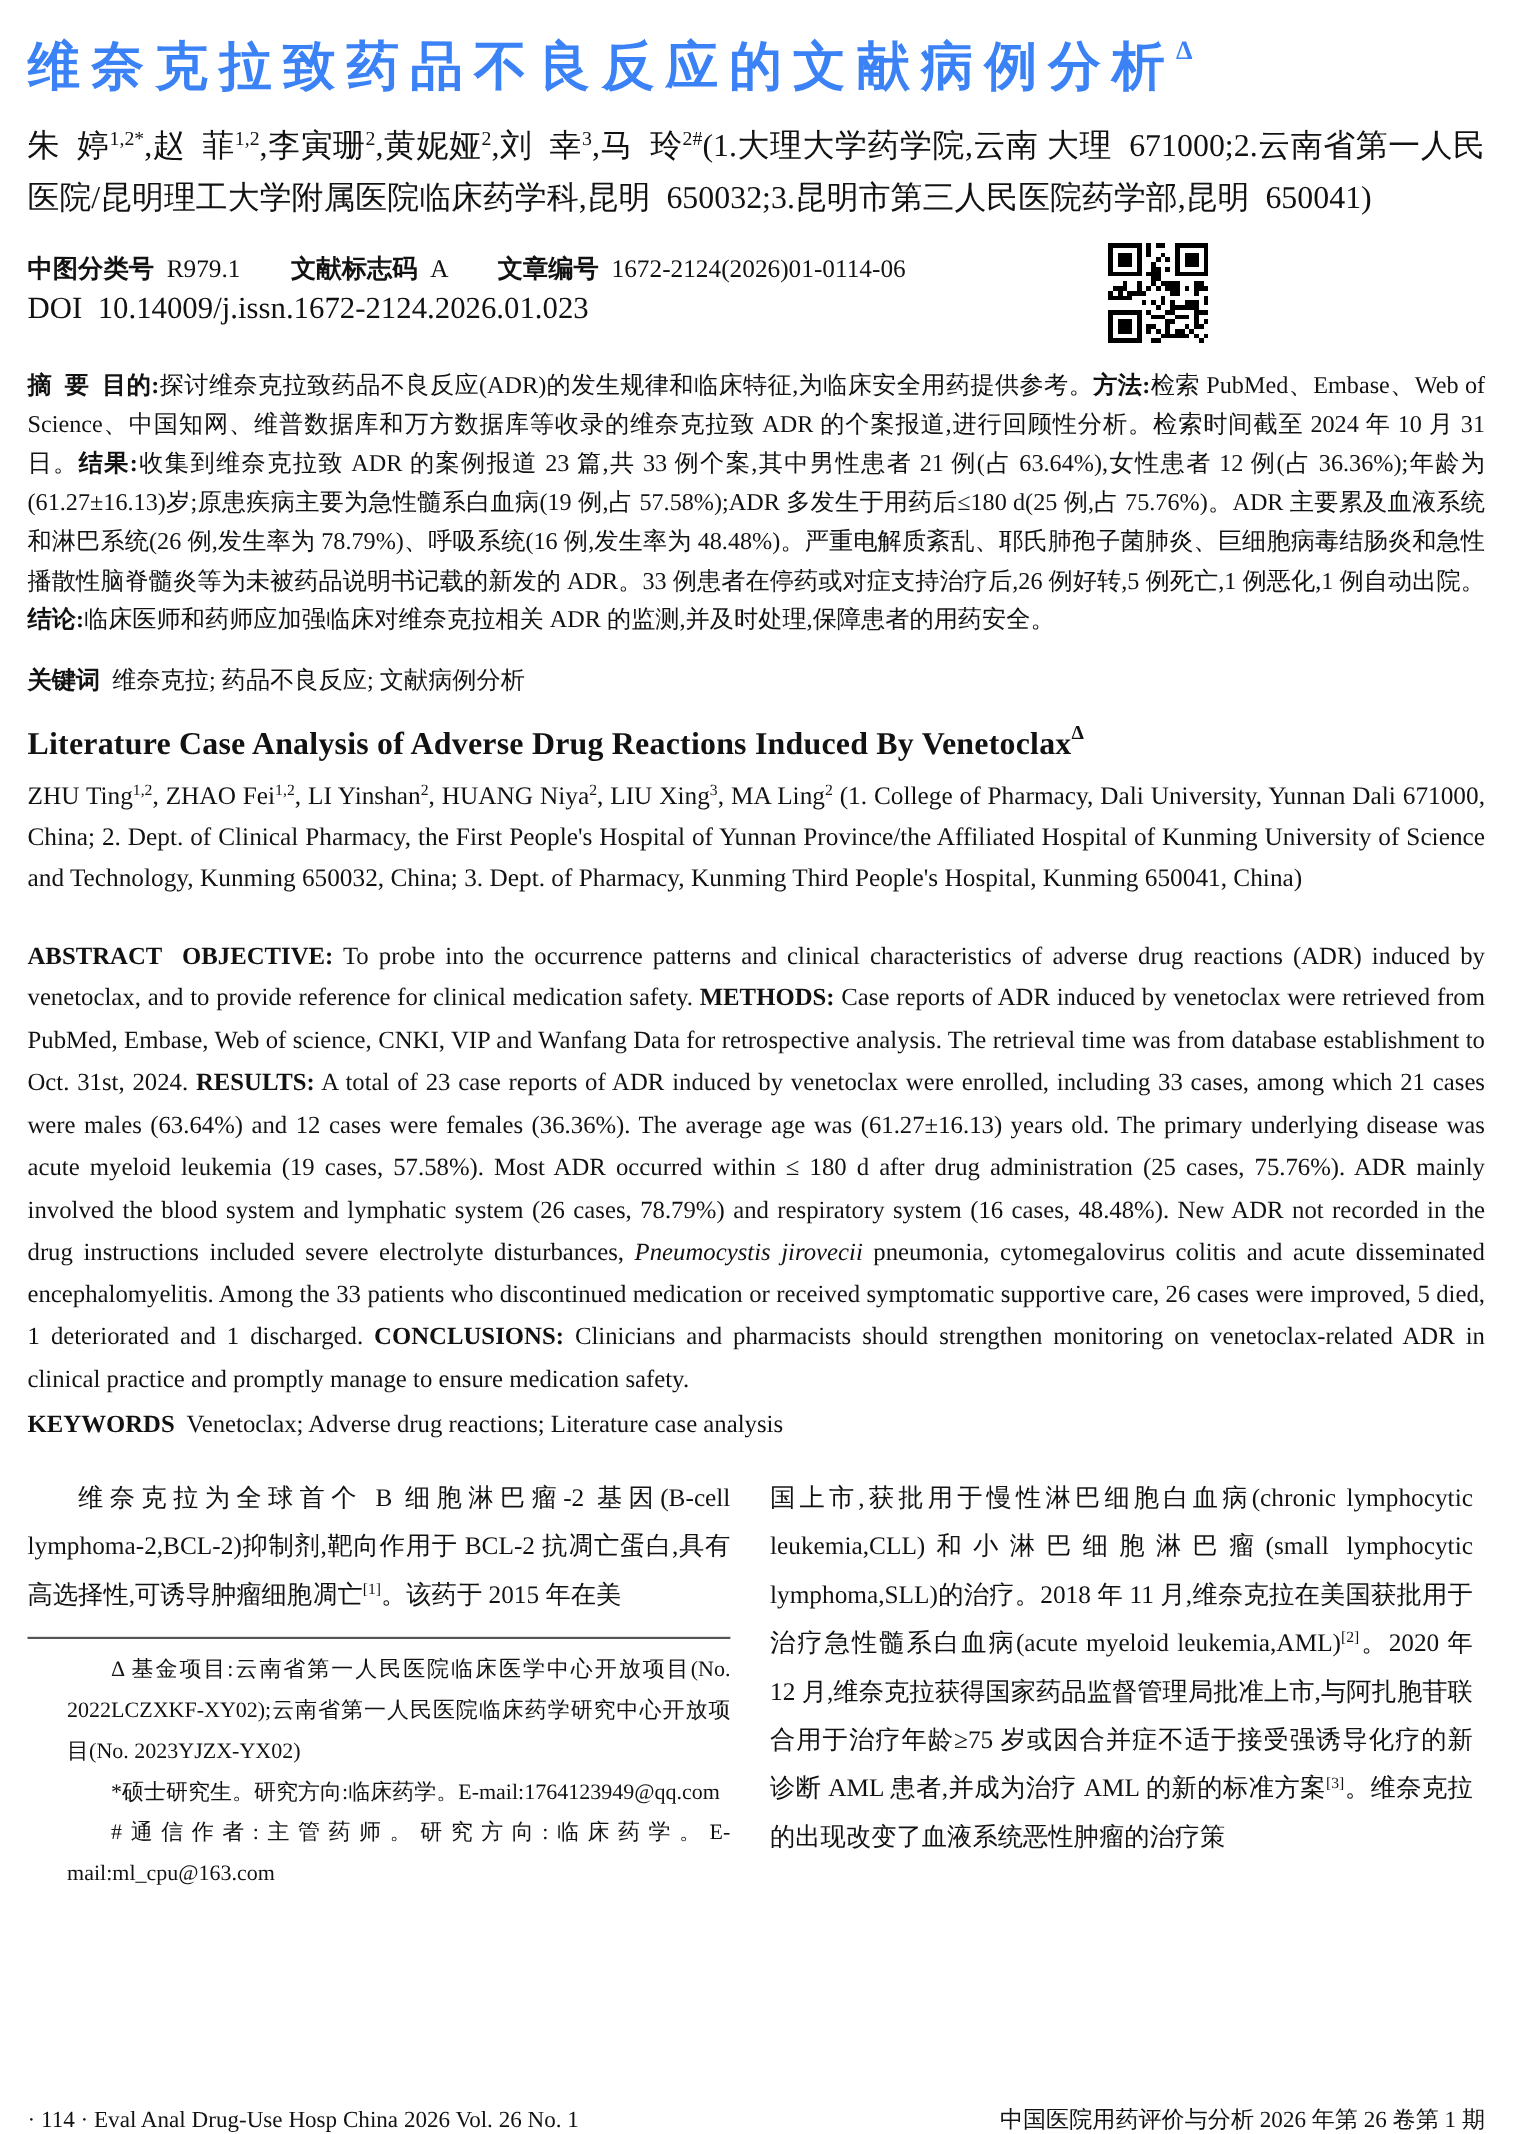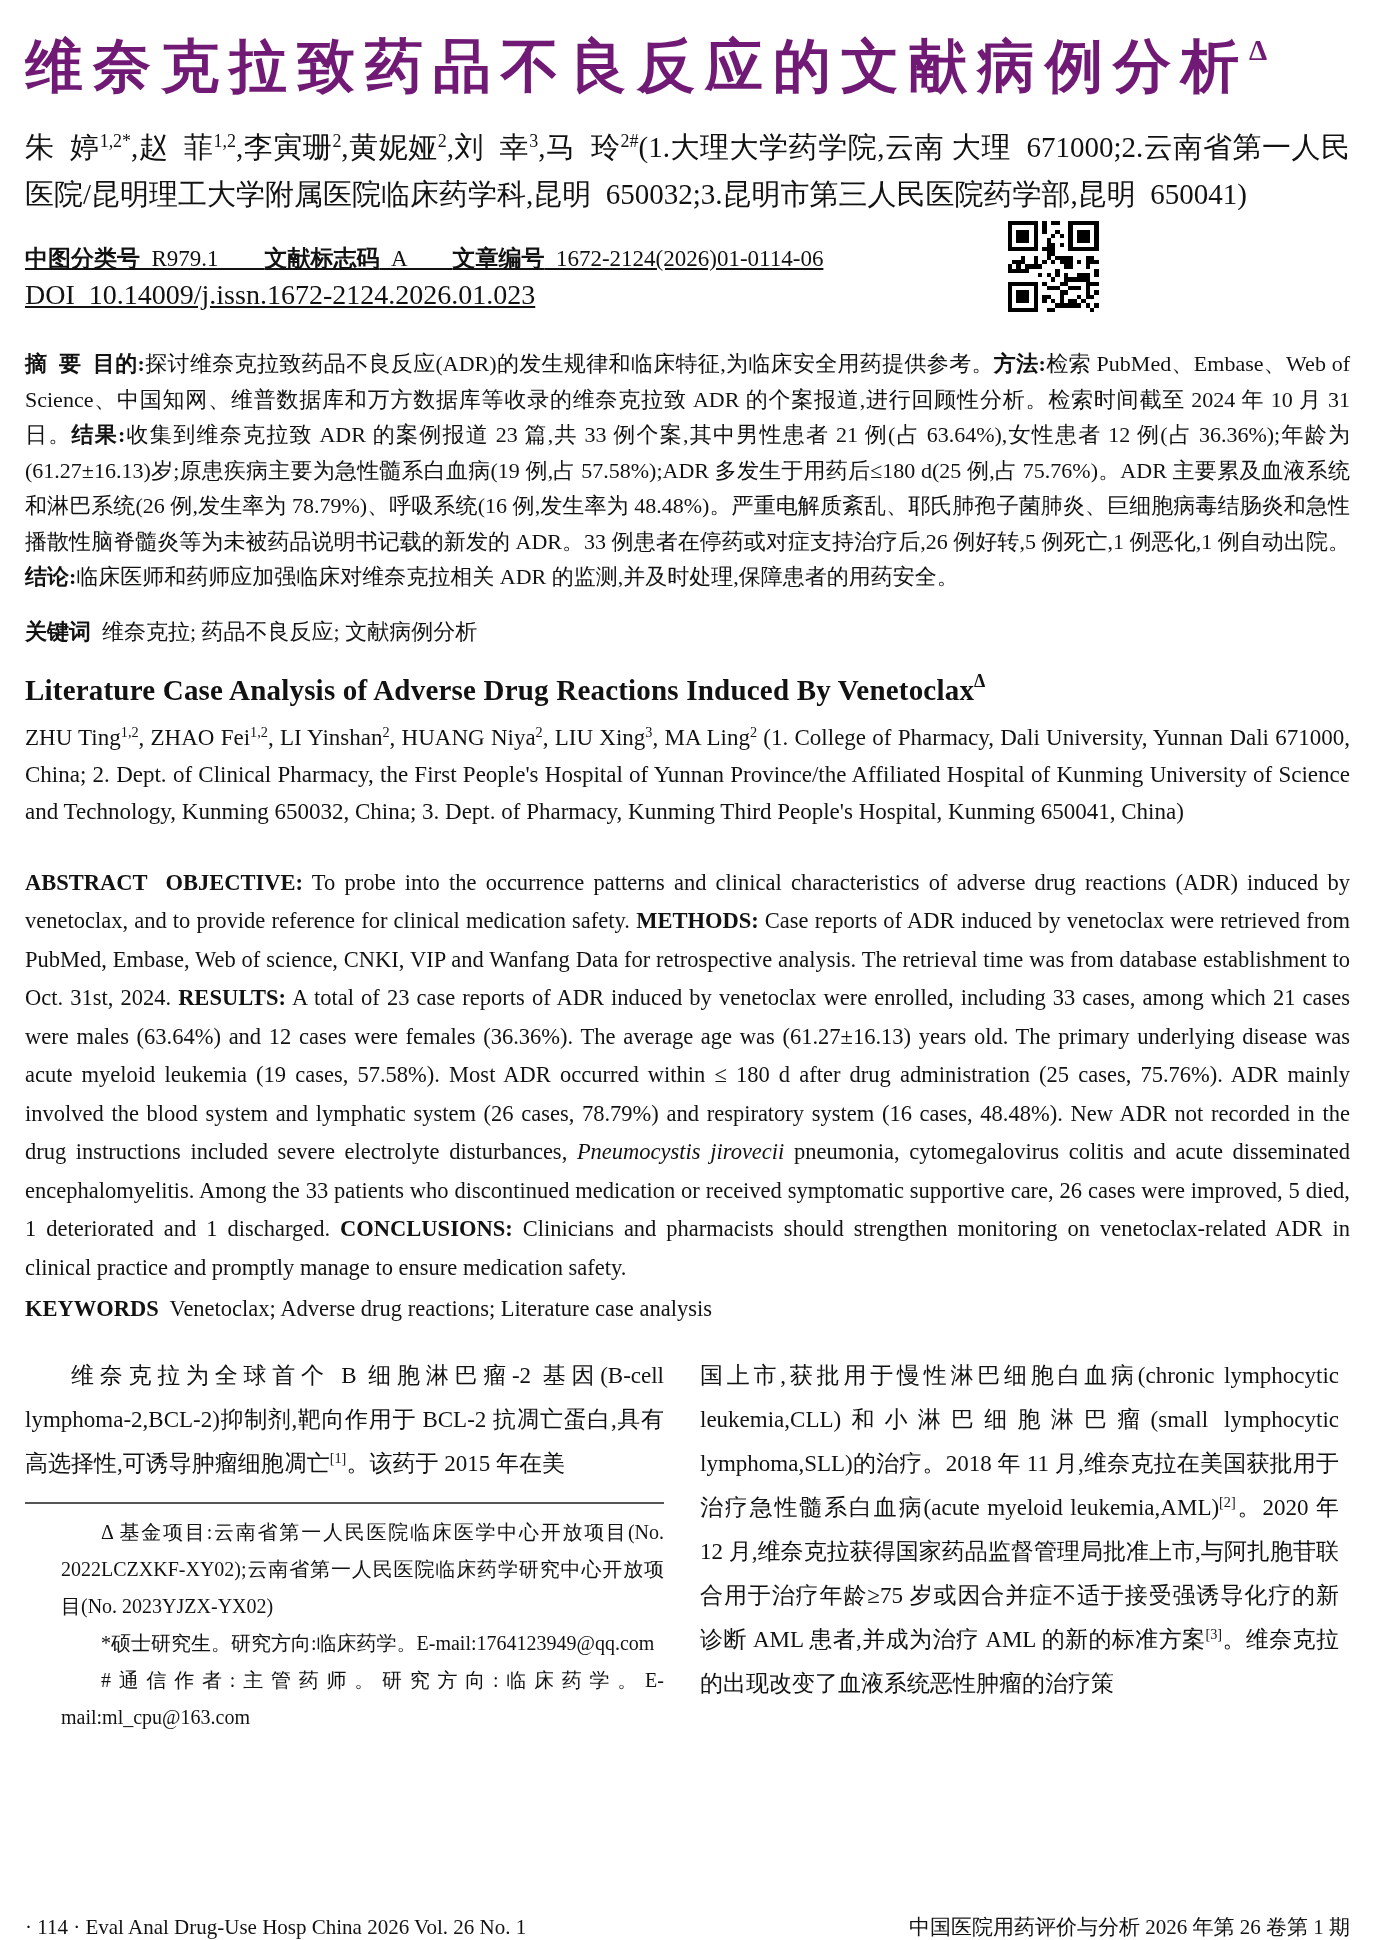--- a/index.html
+++ b/index.html
@@ -9,31 +9,31 @@
     font-family:"Liberation Serif","DejaVu Serif",serif;
     position:relative; overflow:hidden;
   }
   .page { padding:28px 25px 0 25px; }
 
   sup { font-size:62%; vertical-align:baseline; position:relative; top:-0.55em; line-height:0; }
   b   { font-weight:700; }
   i   { font-style:italic; }
 
   .title-cn {
-    font-size:58px; font-weight:700; letter-spacing:10px;
-    white-space:nowrap; color:#701a75;
+    font-size:48px; font-weight:700; letter-spacing:10px;
+    white-space:nowrap; color:#3b82f6;
   }
   .title-cn sup { font-size:50%; top:-0.9em; letter-spacing:0; }
 
   .authors-cn {
     margin-top:18px; font-size:29px; line-height:47px;
     text-align:justify; white-space:pre-wrap;
   }
 
-  .meta-block { margin-top:24px;text-decoration:underline; }
+  .meta-block { margin-top:24px; }
   .meta-line { font-size:23px; line-height:34px; white-space:pre-wrap; }
   .doi-line  { font-size:28px; line-height:38px; white-space:pre-wrap; }
 
   .qr {
     position:absolute; left:1006px; top:221px; width:94px; height:91px;
   }
   .qr svg { display:block; width:100%; height:100%; }
 
   .abstract-cn {
     margin-top:32px; font-size:22px; line-height:35.5px;

